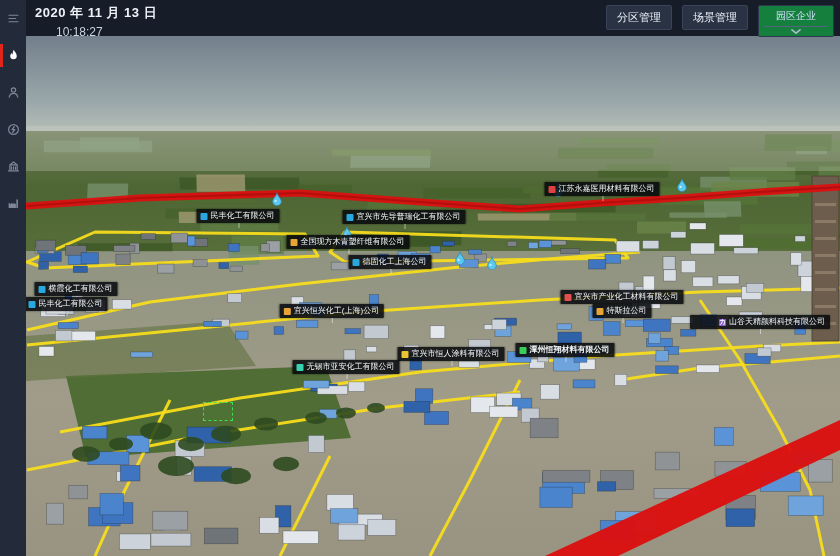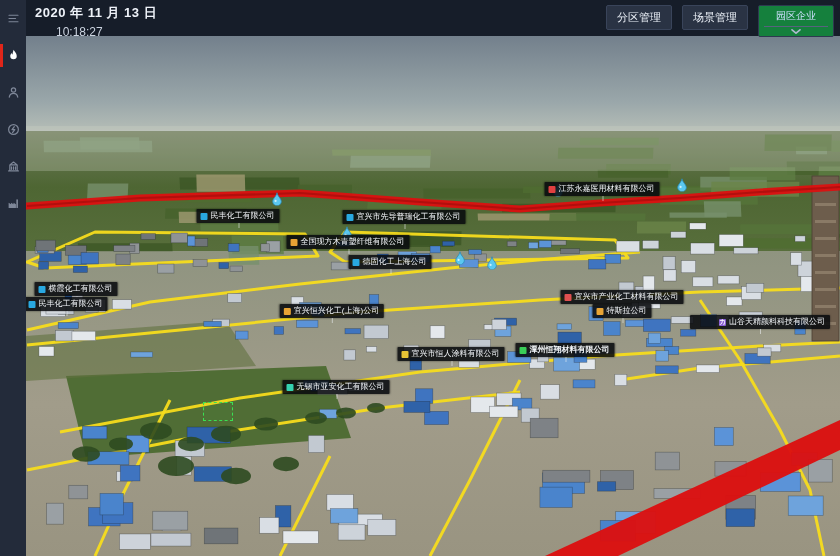--- a/index.html
+++ b/index.html
@@ -468,21 +468,21 @@
         <span>宜兴市产业化工材料有限公司</span>
       </div>
       <div class="map-label" style="left: 734px; top: 286px; padding-left: 29px;">
         <span class="dot" style="background: rgb(138, 95, 212);">力</span>
         <span>山谷天精颜料科技有限公司</span>
       </div>
       <div class="map-label" style="left: 425px; top: 318px; text-align: right;">
         <span class="dot" style="background: rgb(232, 196, 53);"></span>
         <span>宜兴市恒人涂料有限公司</span>
       </div>
-      <div class="map-label" style="left: 310px; top: 331px; margin-top: 20px;">
+      <div class="map-label" style="left: 320px; top: 331px;">
         <span class="dot" style="background: rgb(53, 209, 176);"></span>
         <span>无锡市亚安化工有限公司</span>
       </div>
       <div class="map-label" style="left: 539px; top: 314px; font-weight: bold;">
         <span class="dot" style="background: rgb(58, 206, 88);"></span>
         <span>潭州恒翔材料有限公司</span>
       </div>
       <div class="map-label" style="left: 576px; top: 153px;">
         <span class="dot" style="background: rgb(224, 64, 64);"></span>
         <span>江苏永嘉医用材料有限公司</span>

